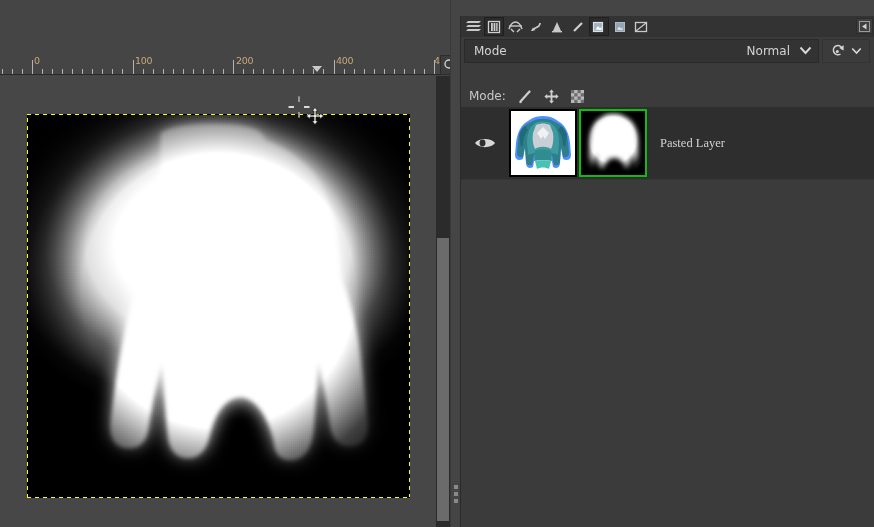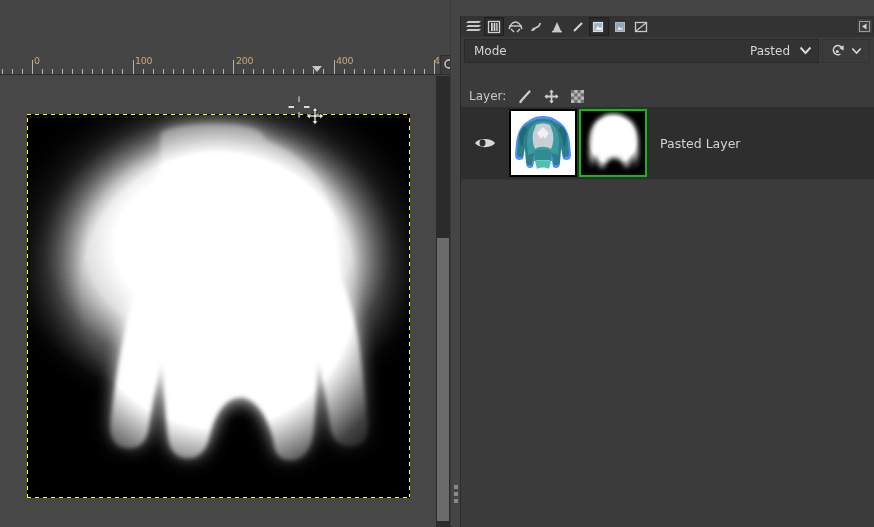--- a/index.html
+++ b/index.html
@@ -451,40 +451,40 @@
         <svg class="ico" width="11" height="11" viewBox="0 0 11 11">
           <rect x="0.5" y="0.5" width="10" height="10" fill="none" stroke="#9a9a9a" stroke-width="1"></rect>
           <polygon points="7.5,2.5 7.5,8.5 3,5.5" fill="#d0d0d0"></polygon>
         </svg>
       </div>
     </div>
 
     <div id="mode-row">
       <div id="mode-combo">
         <span class="mode-label">Mode</span>
-        <span class="mode-value">Pasted</span>
+        <span class="mode-value">Normal</span>
         <svg class="chev" width="13" height="9" viewBox="0 0 13 9">
           <polyline points="1.5,1.5 6.5,7 11.5,1.5" fill="none" stroke="#d8d8d8" stroke-width="1.9"></polyline>
         </svg>
       </div>
       <div id="mode-extra">
         <svg width="15" height="15" viewBox="0 0 15 15">
           <path d="M11.5 6.5 A4.6 4.6 0 1 0 9.5 11" fill="none" stroke="#d4d4d4" stroke-width="1.5"></path>
           <polygon points="12.6,2.2 12.6,7.6 8.2,5.1" fill="#d4d4d4"></polygon>
           <circle cx="6.3" cy="8.6" r="1.5" fill="#d4d4d4"></circle>
         </svg>
         <svg width="11" height="8" viewBox="0 0 13 9">
           <polyline points="1.5,1.5 6.5,7 11.5,1.5" fill="none" stroke="#d8d8d8" stroke-width="1.9"></polyline>
         </svg>
       </div>
     </div>
 
 
     <div id="lock-row">
-      <span class="lock-text">Layer:</span>
+      <span class="lock-text">Mode:</span>
       <div class="lock-btn">
         <svg width="15" height="15" viewBox="0 0 15 15">
           <line x1="2.5" y1="12.5" x2="11.5" y2="2.5" stroke="#cfcfcf" stroke-width="2.2" stroke-linecap="round"></line>
           <line x1="1.5" y1="13.5" x2="3.5" y2="13.5" stroke="#cfcfcf" stroke-width="1.2"></line>
         </svg>
       </div>
       <div class="lock-btn">
         <svg width="15" height="15" viewBox="0 0 17 17">
           <polygon fill="#cfcfcf" points="8.5,0.5 11.3,3.6 9.5,3.6 9.5,7.5 13.4,7.5 13.4,5.7 16.5,8.5 13.4,11.3 13.4,9.5 9.5,9.5 9.5,13.4 11.3,13.4 8.5,16.5 5.7,13.4 7.5,13.4 7.5,9.5 3.6,9.5 3.6,11.3 0.5,8.5 3.6,5.7 3.6,7.5 7.5,7.5 7.5,3.6 5.7,3.6"></polygon>
         </svg>
@@ -502,21 +502,21 @@
             <rect x="4.25" y="10.75" width="3.25" height="3.25"></rect>
               <rect x="10.75" y="10.75" width="3.25" height="3.25"></rect>
           </g>
         </svg>
       </div>
     </div>
 
     <div id="layers-list">
 
 
-      <div class="layer-row selected" style="height:73px;">
+      <div class="layer-row selected" style="height:73px;font-family:Liberation Serif, serif;">
         <div class="vis-cell">
           <svg width="22" height="14" viewBox="0 0 22 14">
             <path d="M1 7 C4.5 1.5 17.5 1.5 21 7 C17.5 12.5 4.5 12.5 1 7 Z" fill="#d8d8d8"></path>
             <ellipse cx="8.5" cy="7" rx="3" ry="3.4" fill="#2e2e2e"></ellipse>
           </svg>
         </div>
         <div class="thumb-box white-bg">
           <svg viewBox="0 0 64 64">
             <rect x="0" y="0" width="64" height="64" fill="#ffffff"></rect>
             <path d="M20 8 C26 4 38 4 44 8 L50 12 C55 16 58 23 59 32 L60 44 C60 49 56 50 52 48 L50 36 L49 52 C49 57 45 58 42 56 L40 45 C37 42 27 42 24 45 L22 56 C19 58 15 57 15 52 L14 36 L12 48 C8 50 4 49 4 44 L5 32 C6 23 9 16 14 12 Z" fill="#2f7bff" opacity="0.85"></path>

